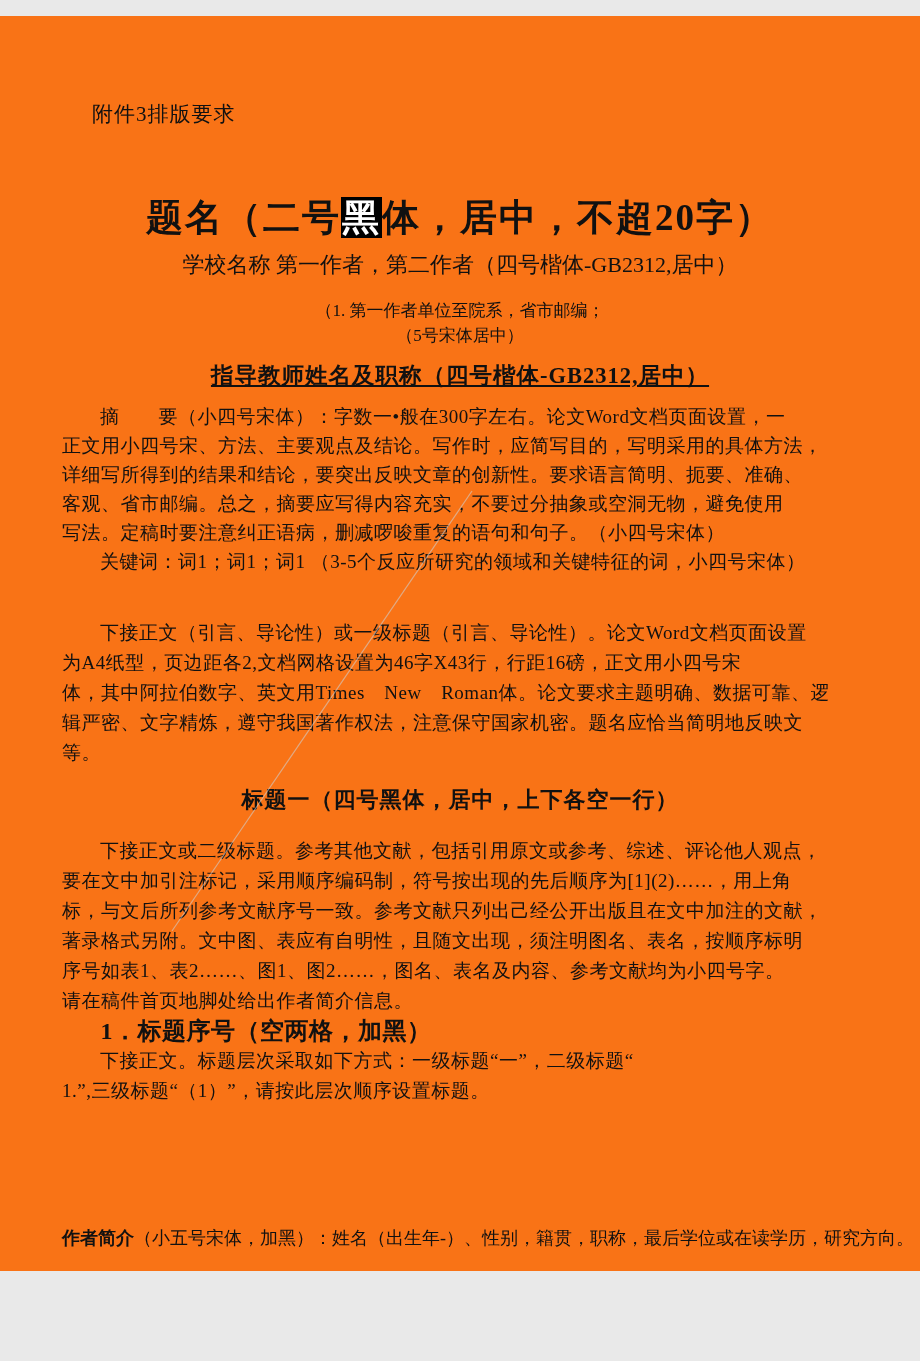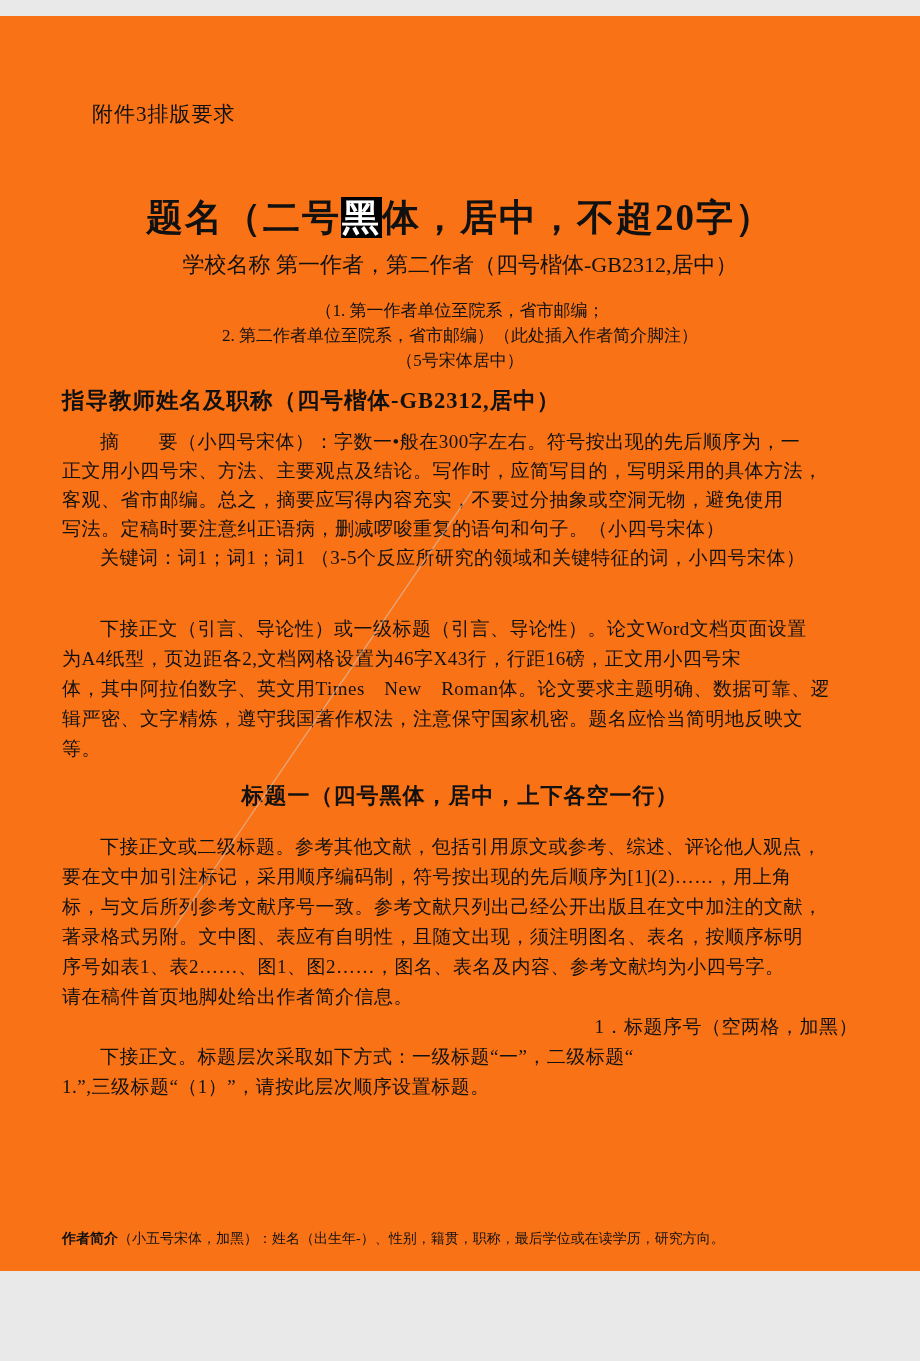--- a/index.html
+++ b/index.html
@@ -17,44 +17,43 @@
   .doc-title{
     margin-top:64px;text-align:center;
     font-family:"Liberation Sans","DejaVu Sans",sans-serif;
     font-weight:700;font-size:37px;line-height:52px;letter-spacing:2px;
   }
   .doc-title .inv{background:#000;color:#fff;padding:0 1px;}
   .doc-title .num{font-family:"Liberation Serif","DejaVu Serif",serif;font-weight:700;}
   .authors-line{margin-top:6px;text-align:center;font-size:22px;line-height:30px;}
   .affil-block{margin-top:18px;text-align:center;font-size:17px;line-height:25px;}
   .advisor-line{
-    margin-top:12px;font-size:22.5px;line-height:32px;
-    font-weight:700;letter-spacing:1px;
+    margin-top:12px;text-align:center;font-size:22.5px;line-height:32px;
+    font-weight:700;letter-spacing:1px;text-decoration:underline;
   }
   .para{font-size:19px;letter-spacing:0.5px;}
   .para .ln{line-height:29px;white-space:nowrap;}
   .para30 .ln{line-height:30px;}
   .indent{text-indent:2em;}
   .abstract{margin-top:10px;}
   .body1{margin-top:42px;}
   .section-heading{
     margin-top:16px;text-align:center;
     font-family:"Liberation Sans","DejaVu Sans",sans-serif;
     font-weight:700;font-size:22px;line-height:32px;letter-spacing:1px;
   }
   .body2{margin-top:20px;}
   .numbered-heading{
-    font-weight:400;font-size:19px;line-height:30px;text-indent:1.6em;
+    font-weight:700;font-size:24px;line-height:30px;text-indent:1.6em;
     letter-spacing:0.5px;
-    text-align:right;
   }
   .body3 .ln{line-height:30px;}
   .footnote{
     position:absolute;left:62px;right:22px;top:1211px;
-    font-size:14px;line-height:22px;white-space:nowrap;
+    font-size:18px;line-height:22px;white-space:nowrap;
   }
   .footnote .fn-label{
     font-family:"Liberation Sans","DejaVu Sans",sans-serif;font-weight:700;
   }
   .example-line{
     position:absolute;left:125px;top:1258px;
     font-size:19px;line-height:28px;letter-spacing:2px;
   }
   .artifact{position:absolute;left:0;top:0;pointer-events:none;}
 </style>
@@ -72,29 +71,29 @@
     <div class="attachment-note">附件3排版要求</div>
 
     <div class="doc-title">
       <span>题名（二号</span><span class="inv">黑</span><span>体，居中，不超</span><span class="num">20</span><span>字）</span>
     </div>
 
     <div class="authors-line">学校名称 第一作者，第二作者（四号楷体-GB2312,居中）</div>
 
     <div class="affil-block">
       <div>（1. 第一作者单位至院系，省市邮编；</div>
-      <div>2. 第二作者单位至院系，省市邮编）（此处插入作者简介脚注）</div>
       <div>（5号宋体居中）</div>
     </div>
 
     <div class="advisor-line">指导教师姓名及职称（四号楷体-GB2312,居中）</div>
 
     <div class="para abstract">
-      <div class="ln indent">摘　　要（小四号宋体）：字数一•般在300字左右。符号按出现的先后顺序为，一</div>
+      <div class="ln indent">摘　　要（小四号宋体）：字数一•般在300字左右。论文Word文档页面设置，一</div>
       <div class="ln">正文用小四号宋、方法、主要观点及结论。写作时，应简写目的，写明采用的具体方法，</div>
+      <div class="ln">详细写所得到的结果和结论，要突出反映文章的创新性。要求语言简明、扼要、准确、</div>
       <div class="ln">客观、省市邮编。总之，摘要应写得内容充实，不要过分抽象或空洞无物，避免使用</div>
       <div class="ln">写法。定稿时要注意纠正语病，删减啰唆重复的语句和句子。（小四号宋体）</div>
       <div class="ln indent">关键词：词1；词1；词1 （3-5个反应所研究的领域和关键特征的词，小四号宋体）</div>
     </div>
 
     <div class="para para30 body1">
       <div class="ln indent">下接正文（引言、导论性）或一级标题（引言、导论性）。论文Word文档页面设置</div>
       <div class="ln">为A4纸型，页边距各2,文档网格设置为46字X43行，行距16磅，正文用小四号宋</div>
       <div class="ln">体，其中阿拉伯数字、英文用Times　New　Roman体。论文要求主题明确、数据可靠、逻</div>
       <div class="ln">辑严密、文字精炼，遵守我国著作权法，注意保守国家机密。题名应恰当简明地反映文</div>

